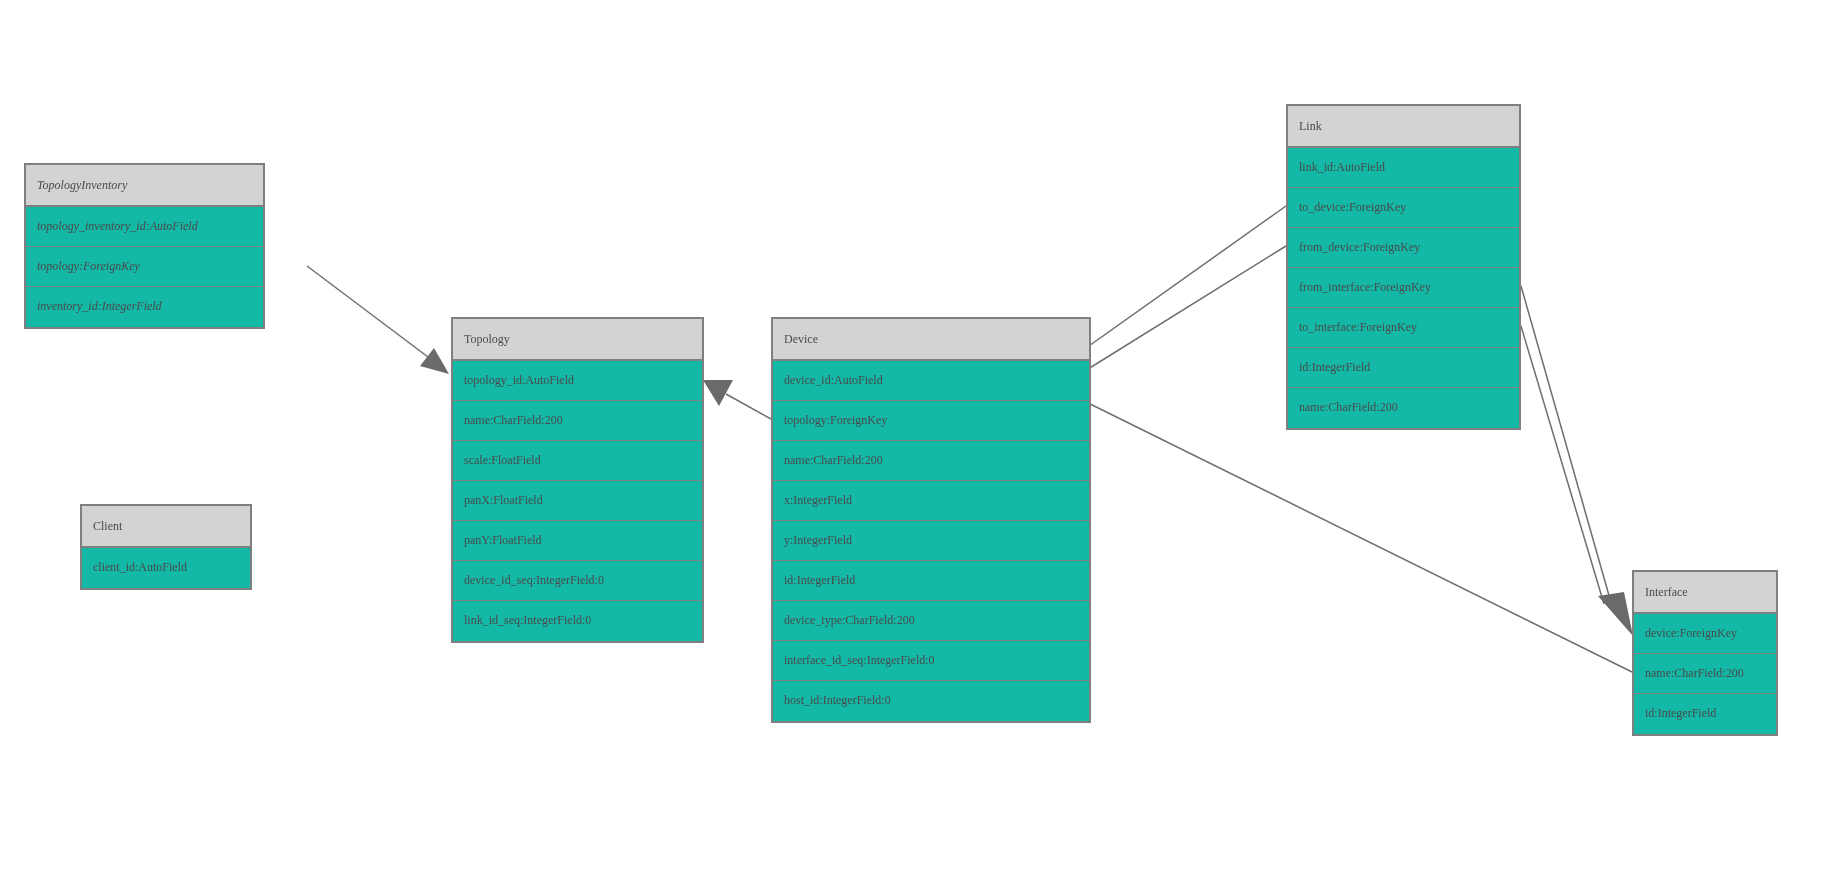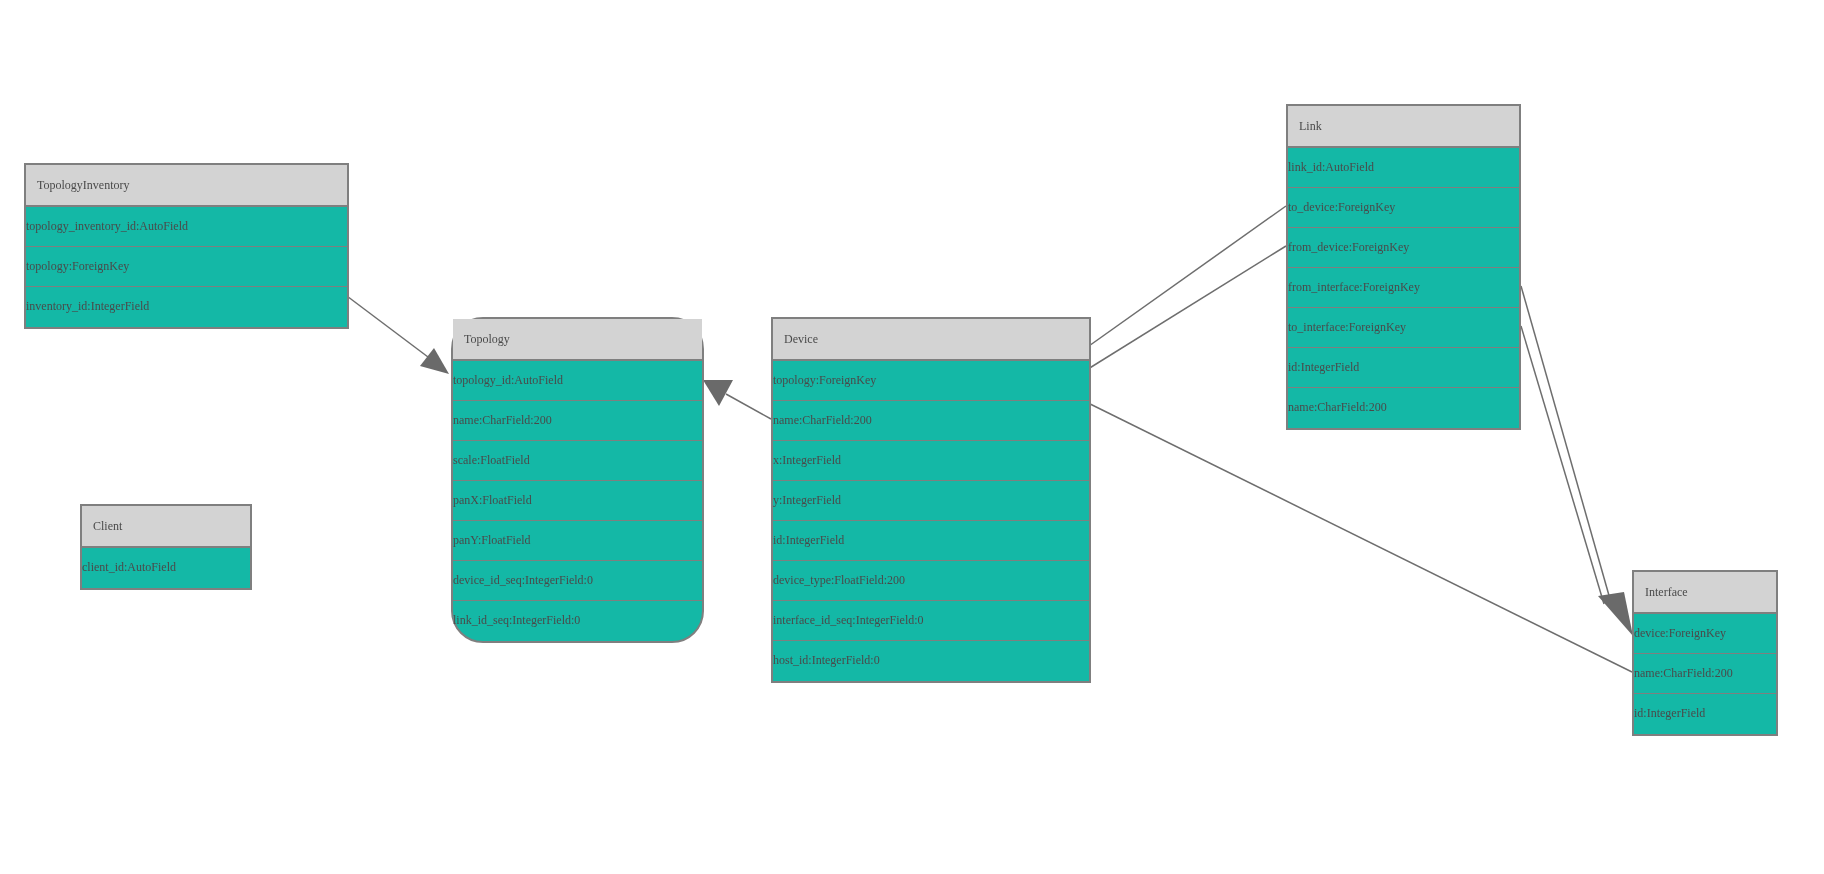--- a/index.html
+++ b/index.html
@@ -23,20 +23,21 @@
     box-sizing:border-box;
     height:42px;line-height:40px;
     padding-left:11px;
     background:#d3d3d3;
     border-bottom:2px solid #7f7f7f;
     white-space:nowrap;overflow:hidden;
   }
   .model-table .row{
     box-sizing:border-box;
     height:40px;line-height:38px;
+    padding-left:11px;
     border-bottom:1.5px solid #7f7f7f;
     white-space:nowrap;overflow:hidden;
   }
   .model-table .row:last-child{border-bottom:none;}
 </style>
 </head>
 <body>
 
 <div id="canvas">
 
@@ -55,51 +56,52 @@
     <line x1="1632" y1="672" x2="1078" y2="398" stroke="#6e6e6e" stroke-width="1.5"></line>
 
     <polygon points="1067,347 1086,384 1062,420 1048,384" fill="#6a6a6a"></polygon>
 
     <line x1="1521" y1="286" x2="1610" y2="599" stroke="#6e6e6e" stroke-width="1.5"></line>
 
     <line x1="1521" y1="326" x2="1604" y2="604" stroke="#6e6e6e" stroke-width="1.5"></line>
     <polygon points="1598,596 1624,592 1633,636" fill="#6a6a6a"></polygon>
   </svg>
 
-  <div class="model-table" style="left:24px;top:163px;width:325px;">
+  <div class="model-table" style="left:24px;top:163px;width:241px;font-style:italic;">
     <div class="hdr">TopologyInventory</div>
     <div class="row">topology_inventory_id:AutoField</div>
     <div class="row">topology:ForeignKey</div>
     <div class="row">inventory_id:IntegerField</div>
   </div>
 
-  <div class="model-table" style="left:451px;top:317px;width:253px;border-radius:32px;">
+  <div class="model-table" style="left:451px;top:317px;width:253px;">
     <div class="hdr">Topology</div>
     <div class="row">topology_id:AutoField</div>
     <div class="row">name:CharField:200</div>
     <div class="row">scale:FloatField</div>
     <div class="row">panX:FloatField</div>
     <div class="row">panY:FloatField</div>
     <div class="row">device_id_seq:IntegerField:0</div>
     <div class="row">link_id_seq:IntegerField:0</div>
   </div>
 
   <div class="model-table" style="left:80px;top:504px;width:172px;">
     <div class="hdr">Client</div>
     <div class="row">client_id:AutoField</div>
   </div>
 
   <div class="model-table" style="left:771px;top:317px;width:320px;">
     <div class="hdr">Device</div>
+    <div class="row">device_id:AutoField</div>
     <div class="row">topology:ForeignKey</div>
     <div class="row">name:CharField:200</div>
     <div class="row">x:IntegerField</div>
     <div class="row">y:IntegerField</div>
     <div class="row">id:IntegerField</div>
-    <div class="row">device_type:FloatField:200</div>
+    <div class="row">device_type:CharField:200</div>
     <div class="row">interface_id_seq:IntegerField:0</div>
     <div class="row">host_id:IntegerField:0</div>
   </div>
 
   <div class="model-table" style="left:1286px;top:104px;width:235px;">
     <div class="hdr">Link</div>
     <div class="row">link_id:AutoField</div>
     <div class="row">to_device:ForeignKey</div>
     <div class="row">from_device:ForeignKey</div>
     <div class="row">from_interface:ForeignKey</div>

